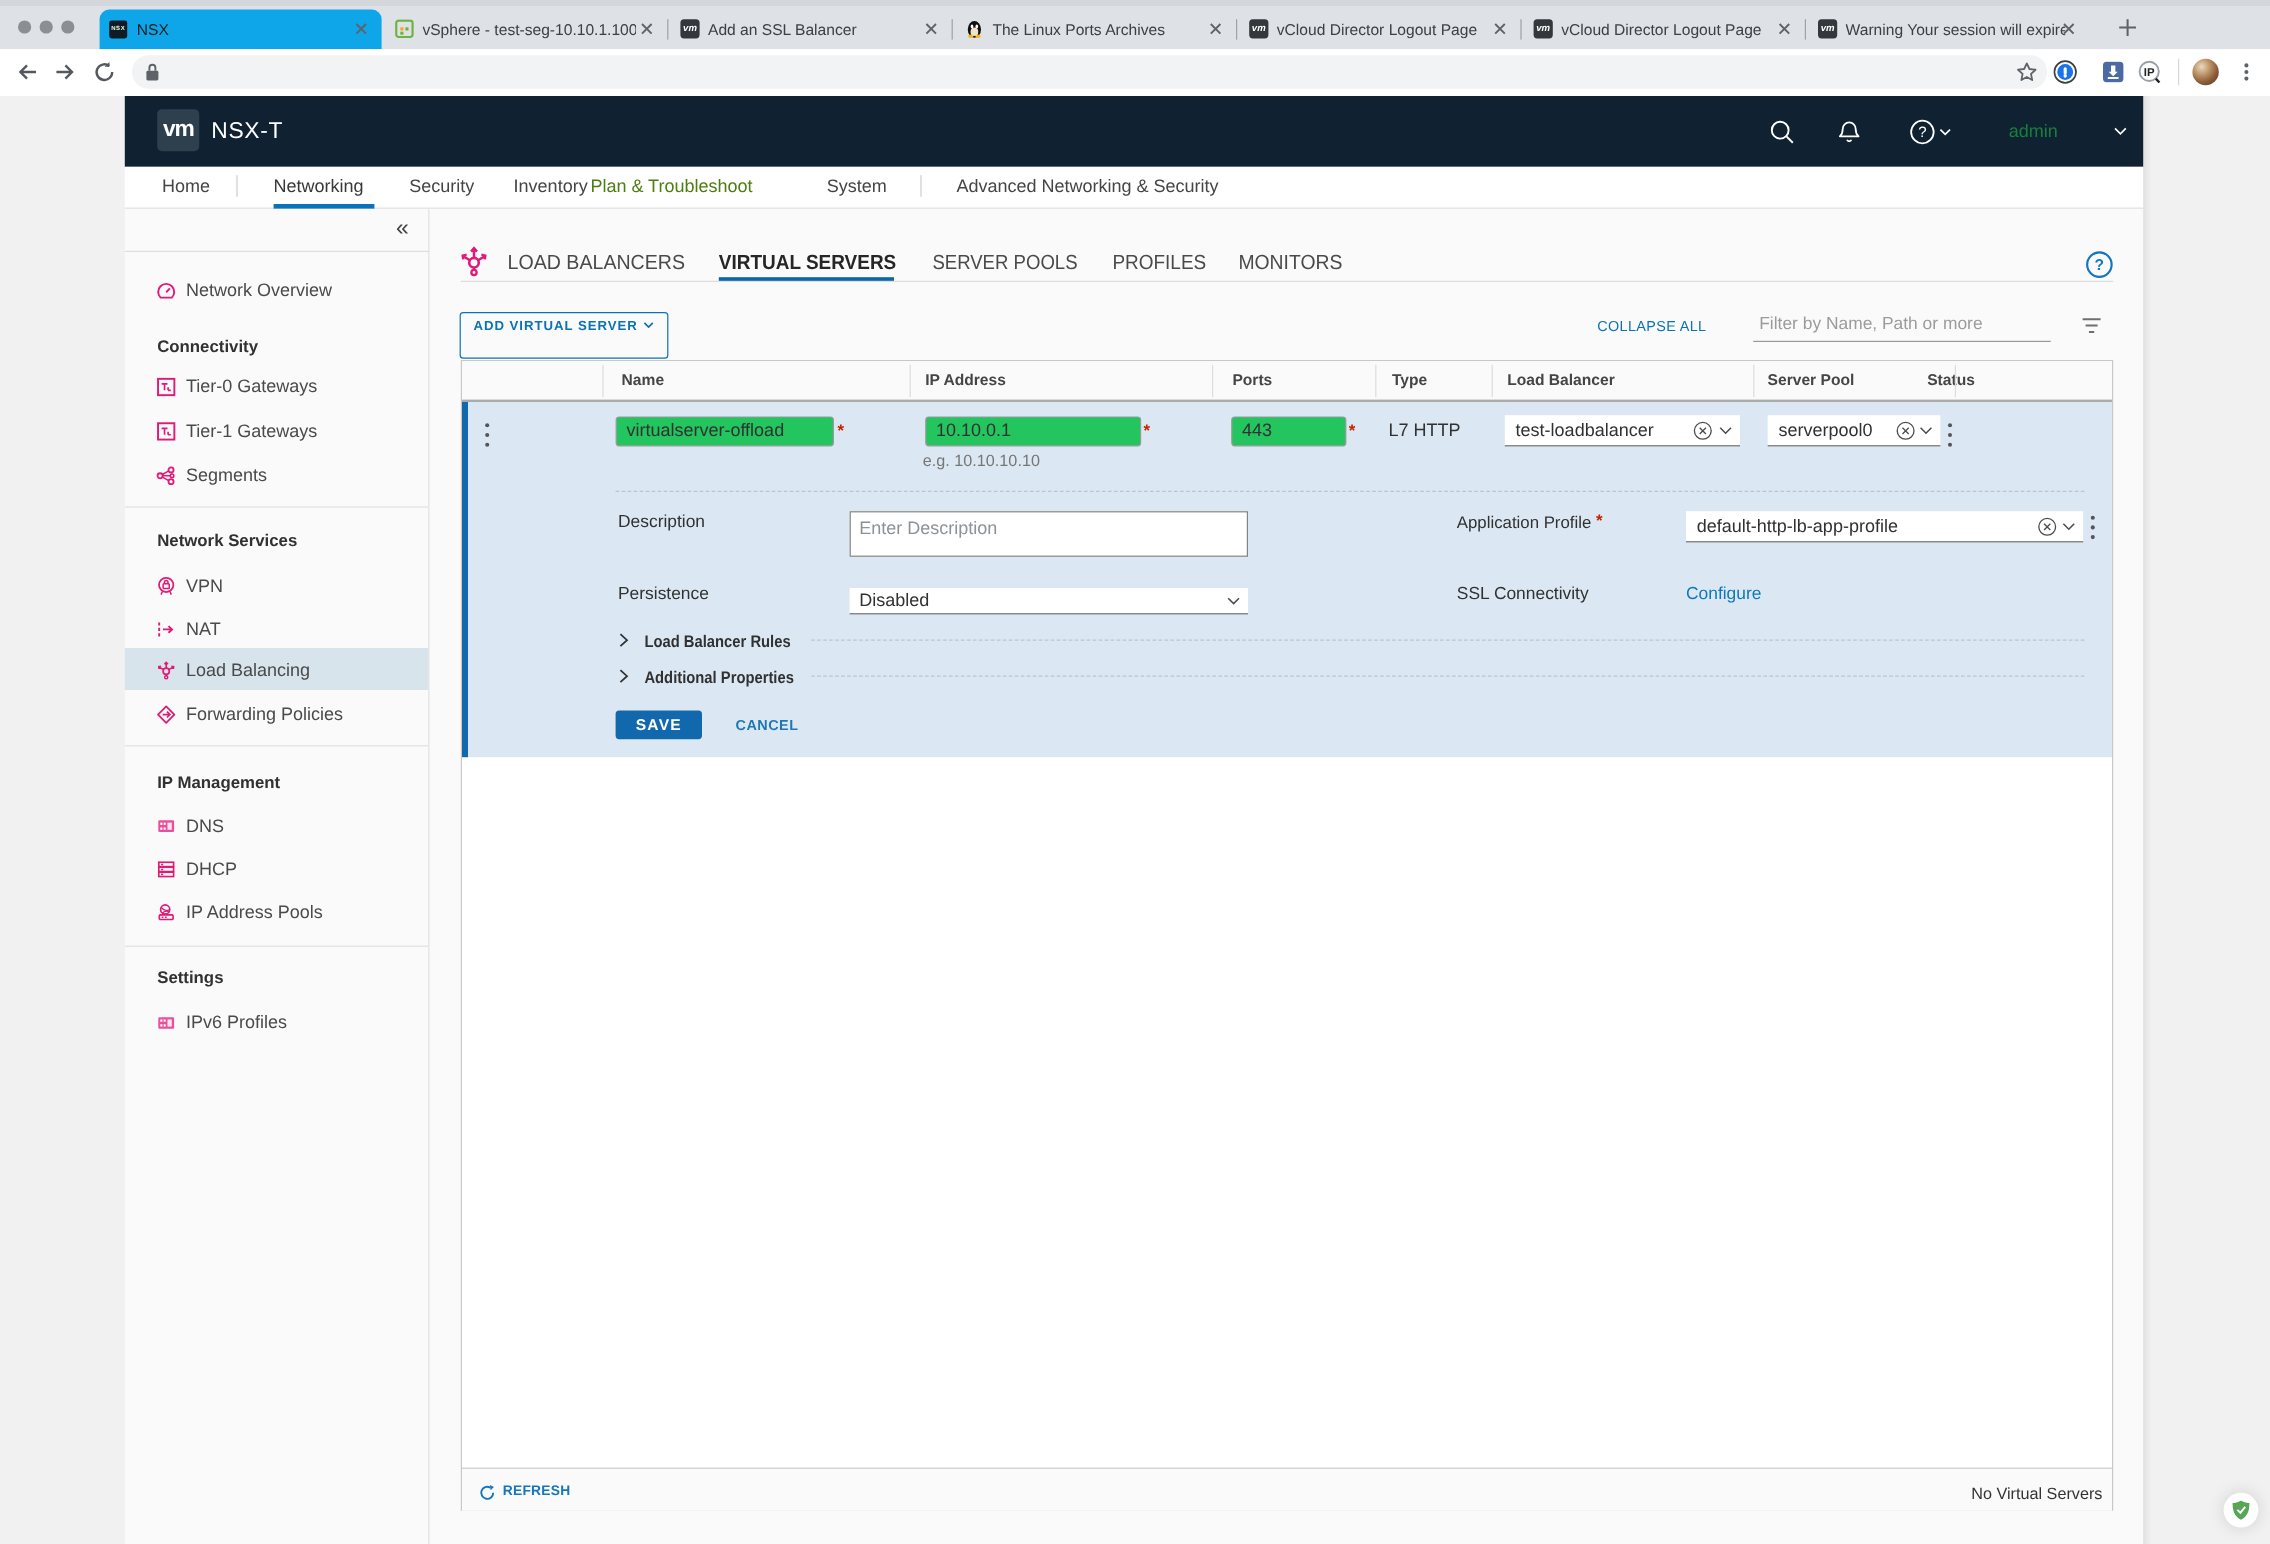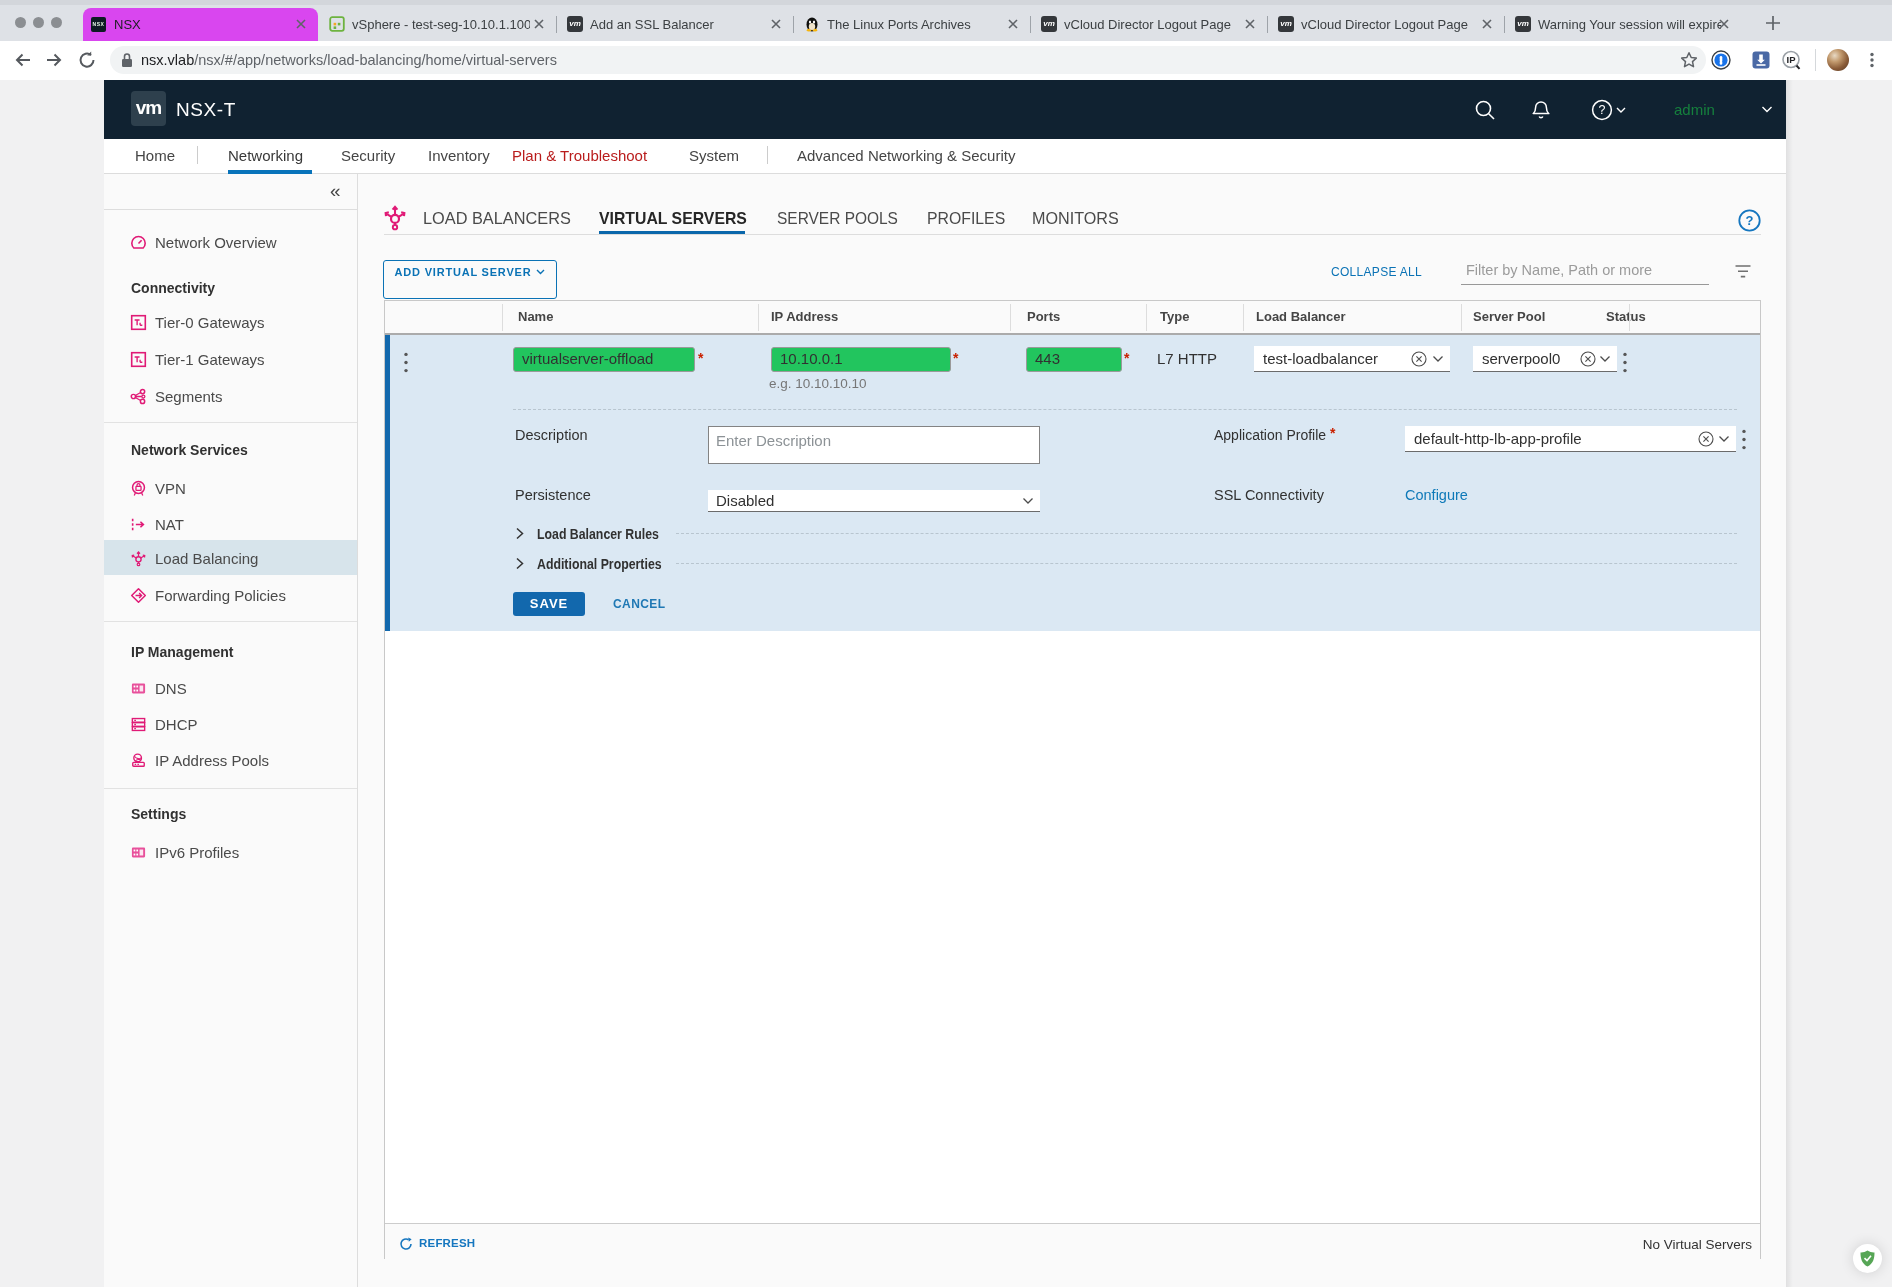--- a/index.html
+++ b/index.html
@@ -26,21 +26,21 @@
 </style>
 </head>
 <body>
 <div id="root">
 <div class="abs" style="left:0;top:0;width:1892px;height:41px;background:#dee1e6"></div>
 <div class="abs" style="left:0;top:0;width:1892px;height:5px;background:#d3d6db"></div>
 <div class="abs" style="left:15px;top:17px;width:11px;height:11px;border-radius:50%;background:#8b8e92"></div>
 <div class="abs" style="left:33px;top:17px;width:11px;height:11px;border-radius:50%;background:#8b8e92"></div>
 <div class="abs" style="left:51px;top:17px;width:11px;height:11px;border-radius:50%;background:#8b8e92"></div>
 
-<div class="abs" style="left:83px;top:8px;width:235px;height:33px;background:#d946ef;border-radius:8px 8px 0 0">
+<div class="abs" style="left:83px;top:8px;width:235px;height:33px;background:#0ea5e9;border-radius:8px 8px 0 0">
   <div class="abs" style="left:8px;top:9px;width:15px;height:15px;background:#0d1b24;border-radius:2px;color:#e8fbe8;font-size:5px;font-weight:bold;text-align:center;line-height:15px;letter-spacing:.5px">NSX</div>
   <div class="abs tabtitle" style="left:31px;top:9px;color:#1c1e21">NSX</div>
   <svg class="tclose" viewBox="0 0 16 16">
         <path d="M4 4 L12 12 M12 4 L4 12" stroke="#5f6368" stroke-width="1.6"></path>
       </svg>
 </div>
 
 <div class="abs" style="left:318px;top:8px;width:238px;height:33px">
   <svg class="abs" style="left:11px;top:8px" width="16" height="16" viewBox="0 0 16 16">
         <rect x="1.2" y="1.2" width="13.6" height="13.6" rx="2" fill="none" stroke="#6db33f" stroke-width="1.8"></rect>
@@ -114,21 +114,20 @@
     </svg>
 <svg class="abs" style="left:77px;top:50px" width="20" height="20" viewBox="0 0 20 20">
       <path d="M16.5 10 A6.5 6.5 0 1 1 14 5" stroke="#55595e" stroke-width="2" fill="none"></path>
       <path d="M14.2 1.6 V5.6 H10.2 Z" fill="#55595e"></path>
     </svg>
 <div class="abs" style="left:110px;top:46px;width:1596px;height:28px;border-radius:14px;background:#f1f3f4"></div>
 <svg class="abs" style="left:120px;top:52px" width="14" height="17" viewBox="0 0 14 17">
       <rect x="2" y="7" width="10" height="8" rx="1.2" fill="#5f6368"></rect>
       <path d="M4.5 7 V4.5 A2.5 2.5 0 0 1 9.5 4.5 V7" stroke="#5f6368" stroke-width="1.6" fill="none"></path>
     </svg>
-<div class="abs" style="left:141px;top:46px;height:28px;line-height:28px;font-size:14.5px;color:#5f6368;white-space:nowrap"><span style="color:#202124">nsx.vlab</span>/nsx/#/app/networks/load-balancing/home/virtual-servers</div>
 <svg class="abs" style="left:1680px;top:51px" width="18" height="18" viewBox="0 0 18 18">
       <path d="M9 1.8 L11.2 6.5 16.3 7.1 12.5 10.6 13.5 15.7 9 13.1 4.5 15.7 5.5 10.6 1.7 7.1 6.8 6.5 Z" fill="none" stroke="#5f6368" stroke-width="1.5" stroke-linejoin="round"></path>
     </svg>
 <svg class="abs" style="left:1711px;top:50px" width="20" height="20" viewBox="0 0 20 20">
       <circle cx="10" cy="10" r="9" fill="#fff" stroke="#3a3f44" stroke-width="1.4"></circle>
       <circle cx="10" cy="10" r="6.6" fill="#1a73e8"></circle>
       <rect x="8.7" y="6" width="2.6" height="6.2" rx="1.3" fill="#fff"></rect>
       <path d="M8.7 12 h2.6 l0 2 -1.3 1 -1.3 -1 Z" fill="#fff"></path>
     </svg>
 <svg class="abs" style="left:1752px;top:51px" width="18" height="18" viewBox="0 0 18 18">
@@ -172,21 +171,21 @@
       <path d="M2.5 2 L7 6.5 L11.5 2" fill="none" stroke="#fff" stroke-width="1.4"></path>
     </svg>
 
 <div class="abs" style="left:104px;top:139px;width:1682px;height:35px;background:#fff;border-bottom:1px solid #dcdcdc"></div>
 <div class="abs" style="left:135px;top:139px;height:35px;line-height:34px;font-size:15px;color:#454545">Home</div>
 <div class="abs" style="left:197px;top:146px;width:1px;height:18px;background:#ccc"></div>
 <div class="abs" style="left:228px;top:139px;height:35px;line-height:34px;font-size:15px;color:#383838">Networking</div>
 <div class="abs" style="left:228px;top:170px;width:84px;height:4px;background:#0873ba"></div>
 <div class="abs" style="left:341px;top:139px;height:35px;line-height:34px;font-size:15px;color:#454545">Security</div>
 <div class="abs" style="left:428px;top:139px;height:35px;line-height:34px;font-size:15px;color:#454545">Inventory</div>
-<div class="abs" style="left:512px;top:139px;height:35px;line-height:34px;font-size:15px;color:#b91c1c">Plan &amp; Troubleshoot</div>
+<div class="abs" style="left:492px;top:139px;height:35px;line-height:34px;font-size:15px;color:#4d7c0f">Plan &amp; Troubleshoot</div>
 <div class="abs" style="left:689px;top:139px;height:35px;line-height:34px;font-size:15px;color:#454545">System</div>
 <div class="abs" style="left:767px;top:146px;width:1px;height:18px;background:#ccc"></div>
 <div class="abs" style="left:797px;top:139px;height:35px;line-height:34px;font-size:15px;color:#454545">Advanced Networking &amp; Security</div>
 
 <div class="abs" style="left:104px;top:174px;width:254px;height:1113px;background:#fafafa;border-right:1px solid #ddd"></div>
 <div class="abs" style="left:104px;top:174px;width:254px;height:36px;border-bottom:1px solid #ddd"></div>
 <div class="abs" style="left:330px;top:174px;height:36px;line-height:34px;font-size:19px;color:#444">«</div>
 <div class="abs" style="left:104px;top:540px;width:253px;height:35px;background:#d7e4eb"></div>
 <div class="sitem" style="top:223.5px">
       <svg width="17" height="17" viewBox="0 0 16 16">

